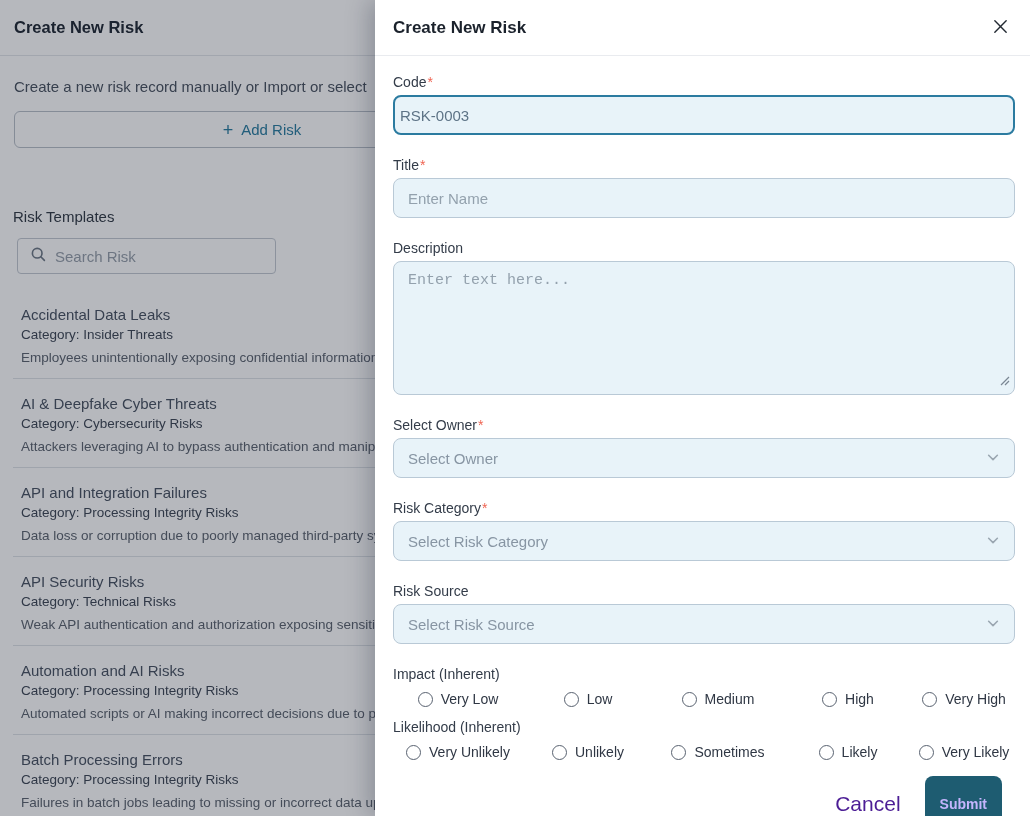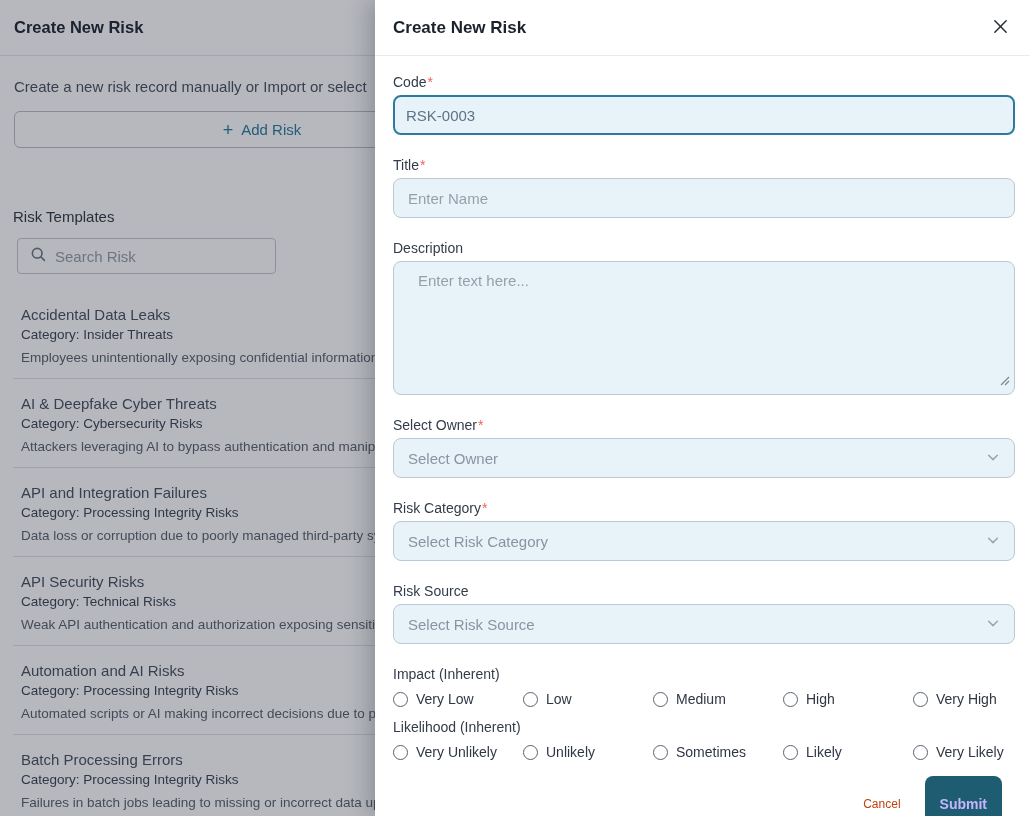--- a/index.html
+++ b/index.html
@@ -31,33 +31,33 @@
   .drawer { position:absolute; top:0; right:0; width:655px; height:816px; background:#fff; z-index:20; box-shadow:-6px 0 22px rgba(15,23,42,.25); display:flex; flex-direction:column; }
   .drawer-header { height:56px; flex:0 0 56px; display:flex; align-items:center; justify-content:space-between; padding:0 16px 0 18px; border-bottom:1px solid #e9ebef; }
   .drawer-title { font-size:17px; font-weight:700; color:#1b222c; }
   .close-btn { width:28px; height:28px; display:flex; align-items:center; justify-content:center; background:none; border:none; cursor:pointer; }
   .drawer-body { padding:18px 15px 0 18px; flex:1; }
   .fgroup { margin-bottom:22px; }
   .flabel { display:block; font-size:14px; line-height:16px; color:#333c49; margin-bottom:5px; }
   .req { color:#ef6351; margin-left:1px; }
   .ctl { width:100%; height:40px; background:#e8f3f9; border:1px solid #b9c9d6; border-radius:8px; padding:12px 14px; font-size:15px; color:#5d7386; font-family:"Liberation Sans", sans-serif; outline:none; }
   .ctl::placeholder { color:#93a1ad; }
-  .ctl.code-focused { border:2px solid #2b7ba0; padding:0 11px; }
+  .ctl.code-focused { border:2px solid #2b7ba0; padding:0 5px; }
   .ta-wrap { position:relative; }
-  textarea.ctl { height:134px; padding:10px 24px; resize:none; display:block; }
+  textarea.ctl { height:134px; padding:10px 14px; resize:none; display:block;font-family:Liberation Mono, monospace; }
   .resize-handle { position:absolute; right:5px; bottom:5px; }
   .fake-select { display:flex; align-items:center; justify-content:space-between; cursor:pointer; }
   .fake-select .sel-text { color:#8795a3; font-size:15px; }
   .radio-group { margin-bottom:12px; }
   .radio-row { display:grid; grid-template-columns:repeat(4,130px) 1fr; margin-top:9px; }
-  .radio-opt { display:flex; align-items:center; gap:8px; cursor:pointer; }
+  .radio-opt { display:flex; align-items:center; gap:8px; cursor:pointer;justify-content:center; }
   .radio-circle { width:15px; height:15px; border:1px solid #596270; border-radius:50%; background:#fff; flex:0 0 15px; }
   .radio-label { font-size:14px; color:#2f3744; }
   .drawer-footer { display:flex; justify-content:flex-end; align-items:center; gap:24px; padding:4px 13px 0 0; }
-  .cancel-link { background:none; border:none; color:#c2410c; font-size:12px; cursor:pointer; font-family:"Liberation Sans", sans-serif; }
+  .cancel-link { background:none; border:none; color:#4c1d95; font-size:21px; cursor:pointer; font-family:"Liberation Sans", sans-serif; }
   .submit-btn { background:#1e5c71; color:#c4b5fd; border:none; border-radius:8px; font-size:14px; font-weight:700; padding:20px 15px; cursor:pointer; font-family:"Liberation Sans", sans-serif; }
 </style>
 </head>
 <body>
 
 <div class="app">
 
   <div class="page">
     <div class="page-header">
       <div class="page-title">Create New Risk</div>

